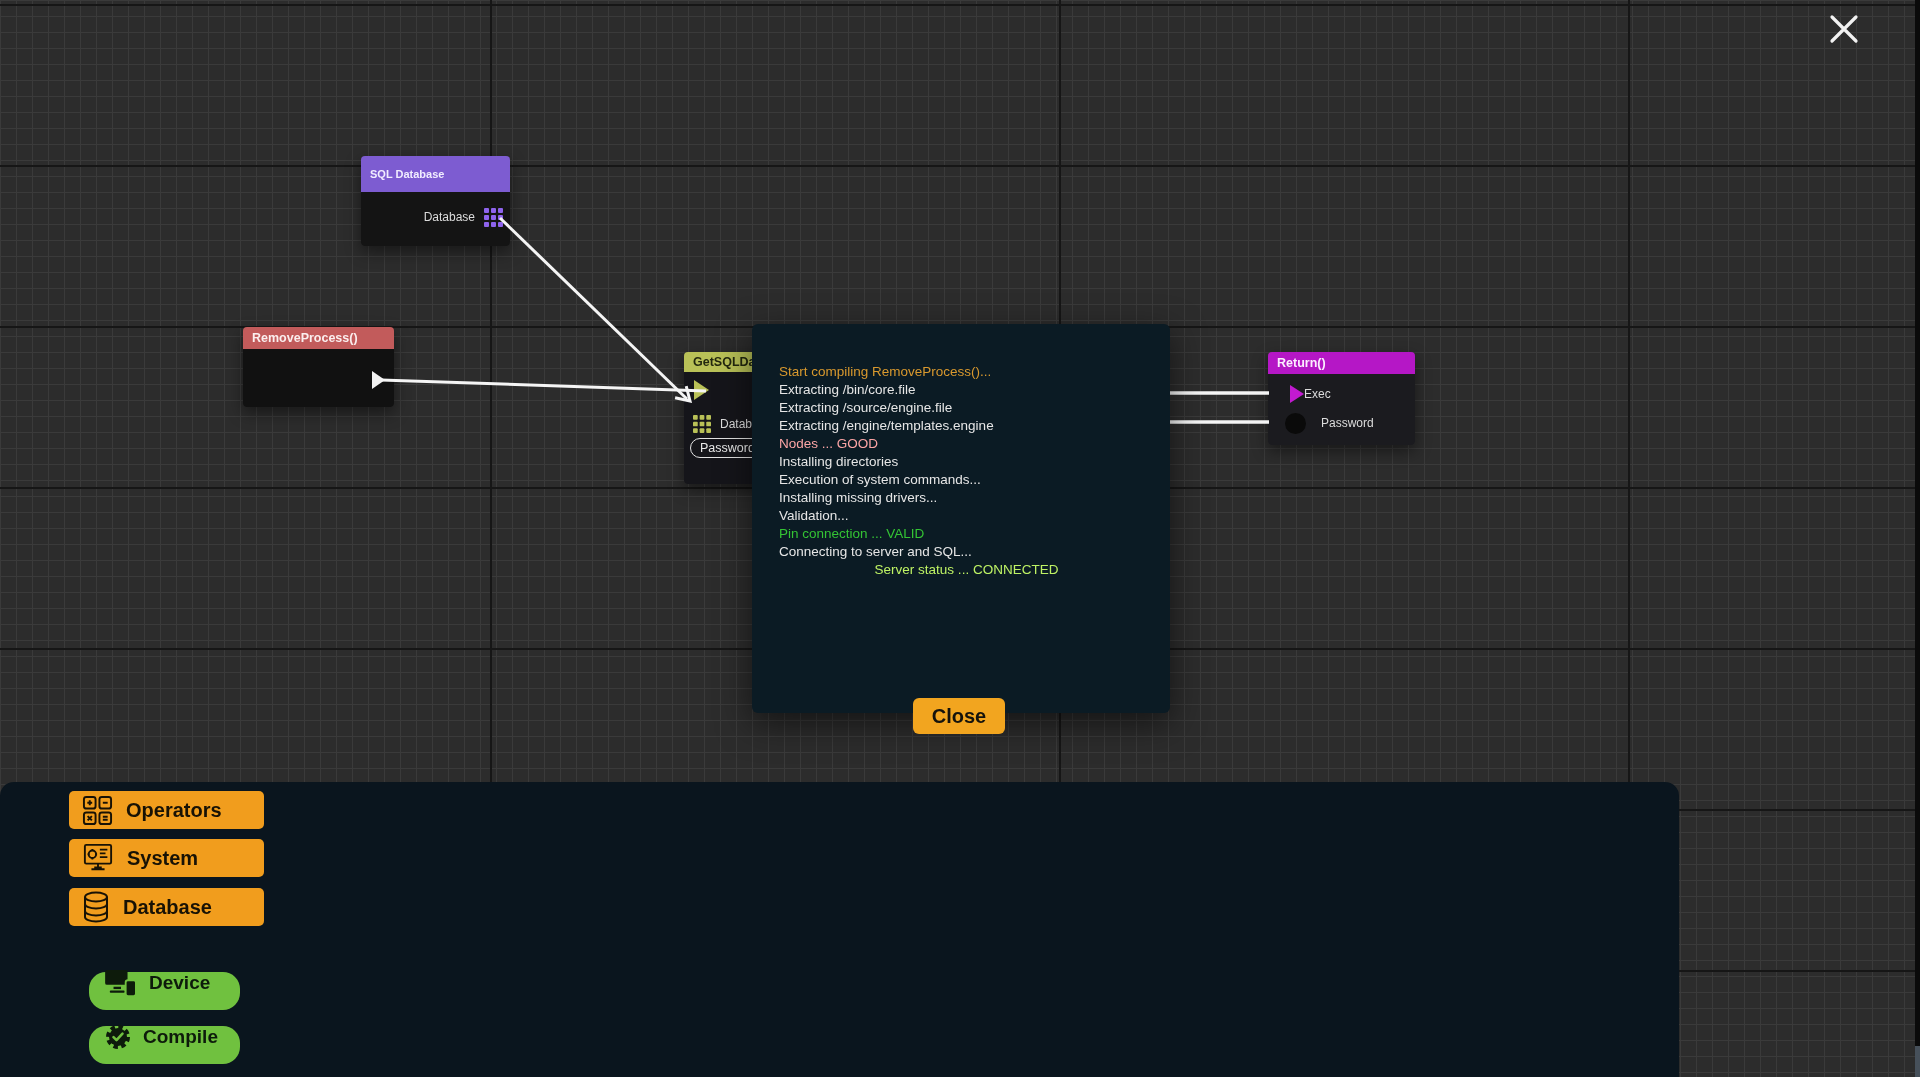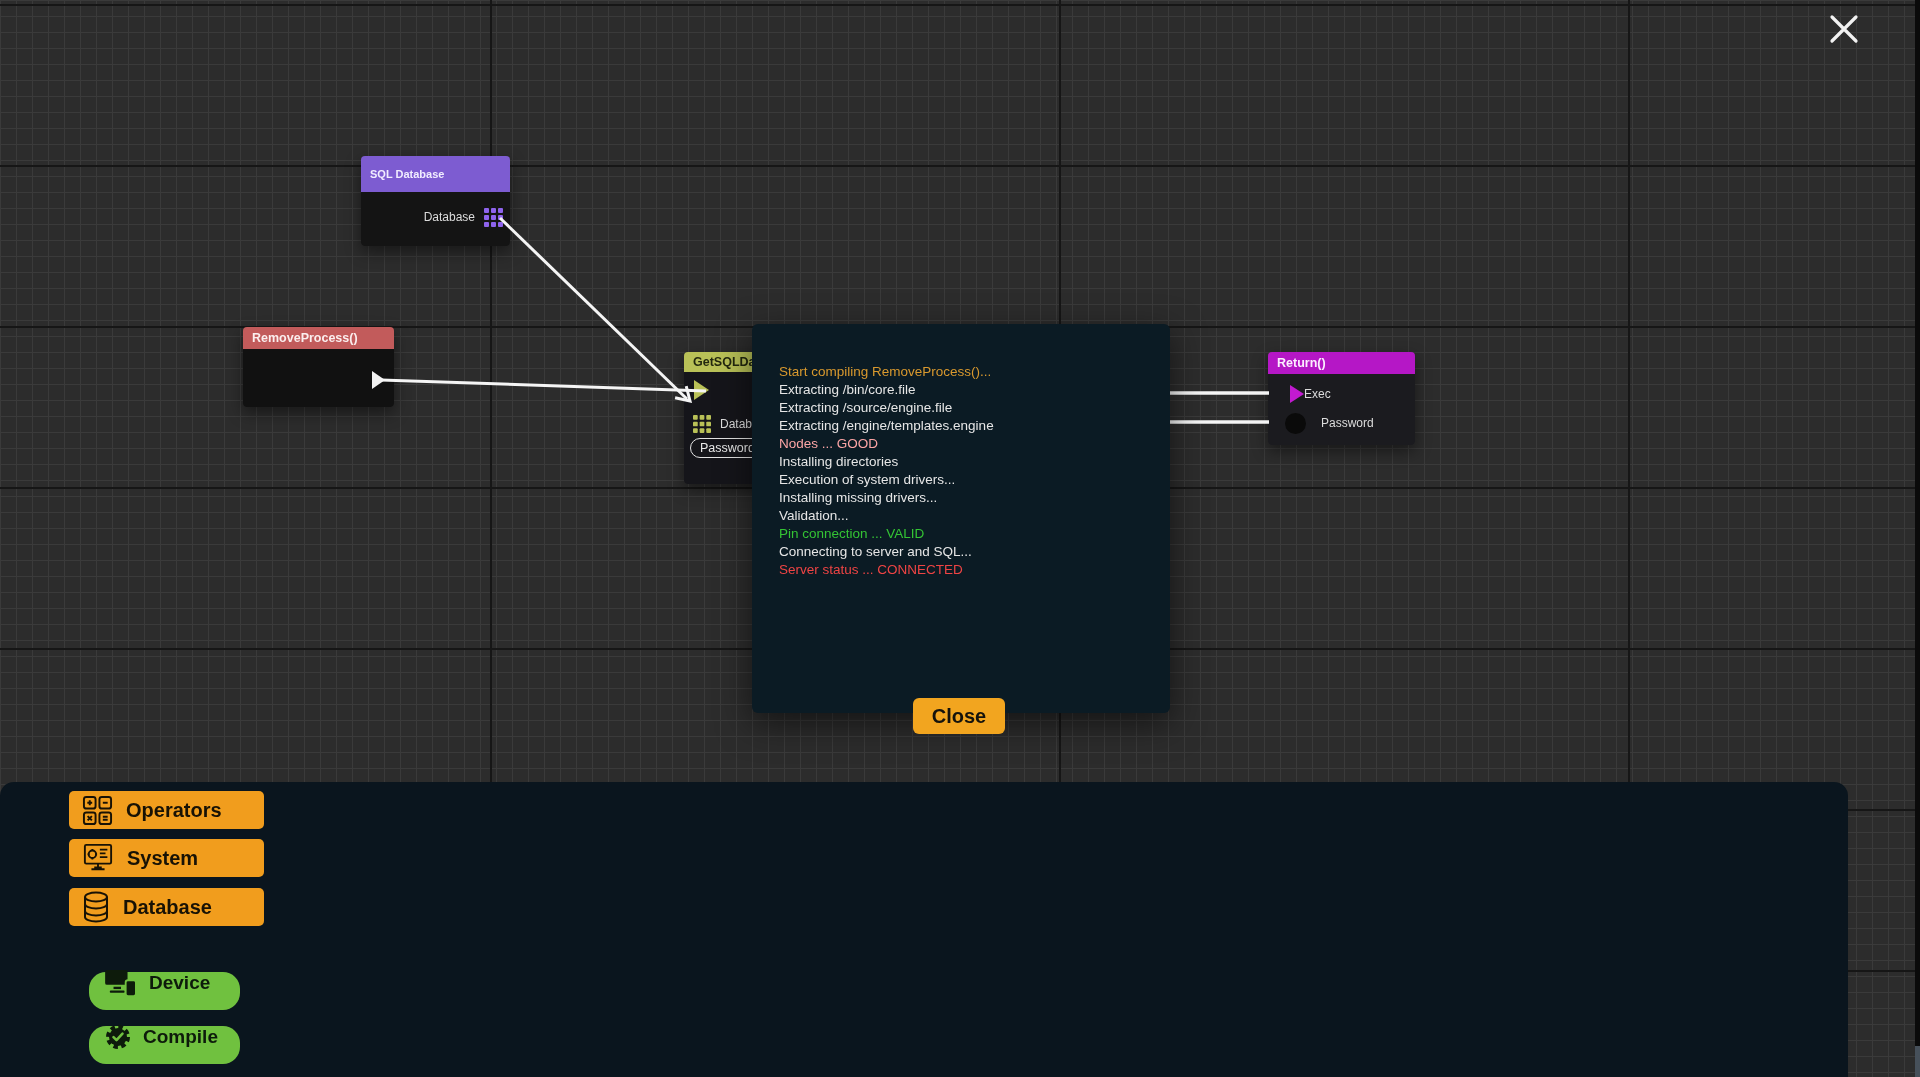--- a/index.html
+++ b/index.html
@@ -64,21 +64,21 @@
   .log-line { font-size:13.5px; line-height:18px; color:#e6e6e6; white-space:nowrap; }
   #modal-close-btn {
     position:absolute; left:161px; top:374px; width:92px; height:36px;
     background:#f2a51f; border:none; border-radius:6px;
     font-family:"Liberation Sans", sans-serif; font-weight:700; font-size:20px; color:#15130c;
     display:flex; align-items:center; justify-content:center; cursor:pointer;
   }
 
   
   #bottom-panel {
-    position:absolute; left:0; top:782px; width:1848px; height:295px;
+    position:absolute; left:0; top:782px; width:1679px; height:295px;
     background:#0a151e; border-radius:14px 14px 0 0; z-index:4;
   }
   .cat-btn {
     position:absolute; left:69px; width:195px; height:38px; border:none; border-radius:5px;
     background:#f19d1d; color:#181205; display:flex; align-items:center; gap:13px;
     padding:0 0 0 13px; cursor:pointer; font-family:"Liberation Sans", sans-serif;
   }
   .cat-btn .lbl { font-weight:700; font-size:20px; }
   .act-btn {
     position:absolute; left:89px; width:151px; height:38px; border:none; border-radius:17px;
@@ -182,26 +182,26 @@
   </svg>
 
   <div id="modal">
     <div id="log">
       <div class="log-line" style="color: rgb(217, 153, 46);">Start compiling RemoveProcess()...</div>
       <div class="log-line" style="color: rgb(230, 230, 230);">Extracting /bin/core.file</div>
       <div class="log-line" style="color: rgb(230, 230, 230);">Extracting /source/engine.file</div>
       <div class="log-line" style="color: rgb(230, 230, 230);">Extracting /engine/templates.engine</div>
       <div class="log-line" style="color: #fca5a5;">Nodes ... GOOD</div>
       <div class="log-line" style="color: rgb(230, 230, 230);">Installing directories</div>
-      <div class="log-line" style="color: rgb(230, 230, 230);">Execution of system drivers...</div>
+      <div class="log-line" style="color: rgb(230, 230, 230);">Execution of system commands...</div>
       <div class="log-line" style="color: rgb(230, 230, 230);">Installing missing drivers...</div>
       <div class="log-line" style="color: rgb(230, 230, 230);">Validation...</div>
       <div class="log-line" style="color: rgb(52, 196, 52);">Pin connection ... VALID</div>
       <div class="log-line" style="color: rgb(230, 230, 230);">Connecting to server and SQL...</div>
-      <div class="log-line" style="color: #ef4444;">Server status ... CONNECTED</div>
+      <div class="log-line" style="color: #bef264; text-align: center;">Server status ... CONNECTED</div>
     </div>
     <button id="modal-close-btn">Close</button>
   </div>
 
   <div id="bottom-panel">
 
     <button class="cat-btn" style="top:9px;">
       <span style="display:flex;">
         <svg width="31" height="31" viewBox="0 0 32 32" fill="none" stroke="#181205" stroke-width="2">
           <rect x="2" y="2" width="12" height="12" rx="2.5"></rect>

